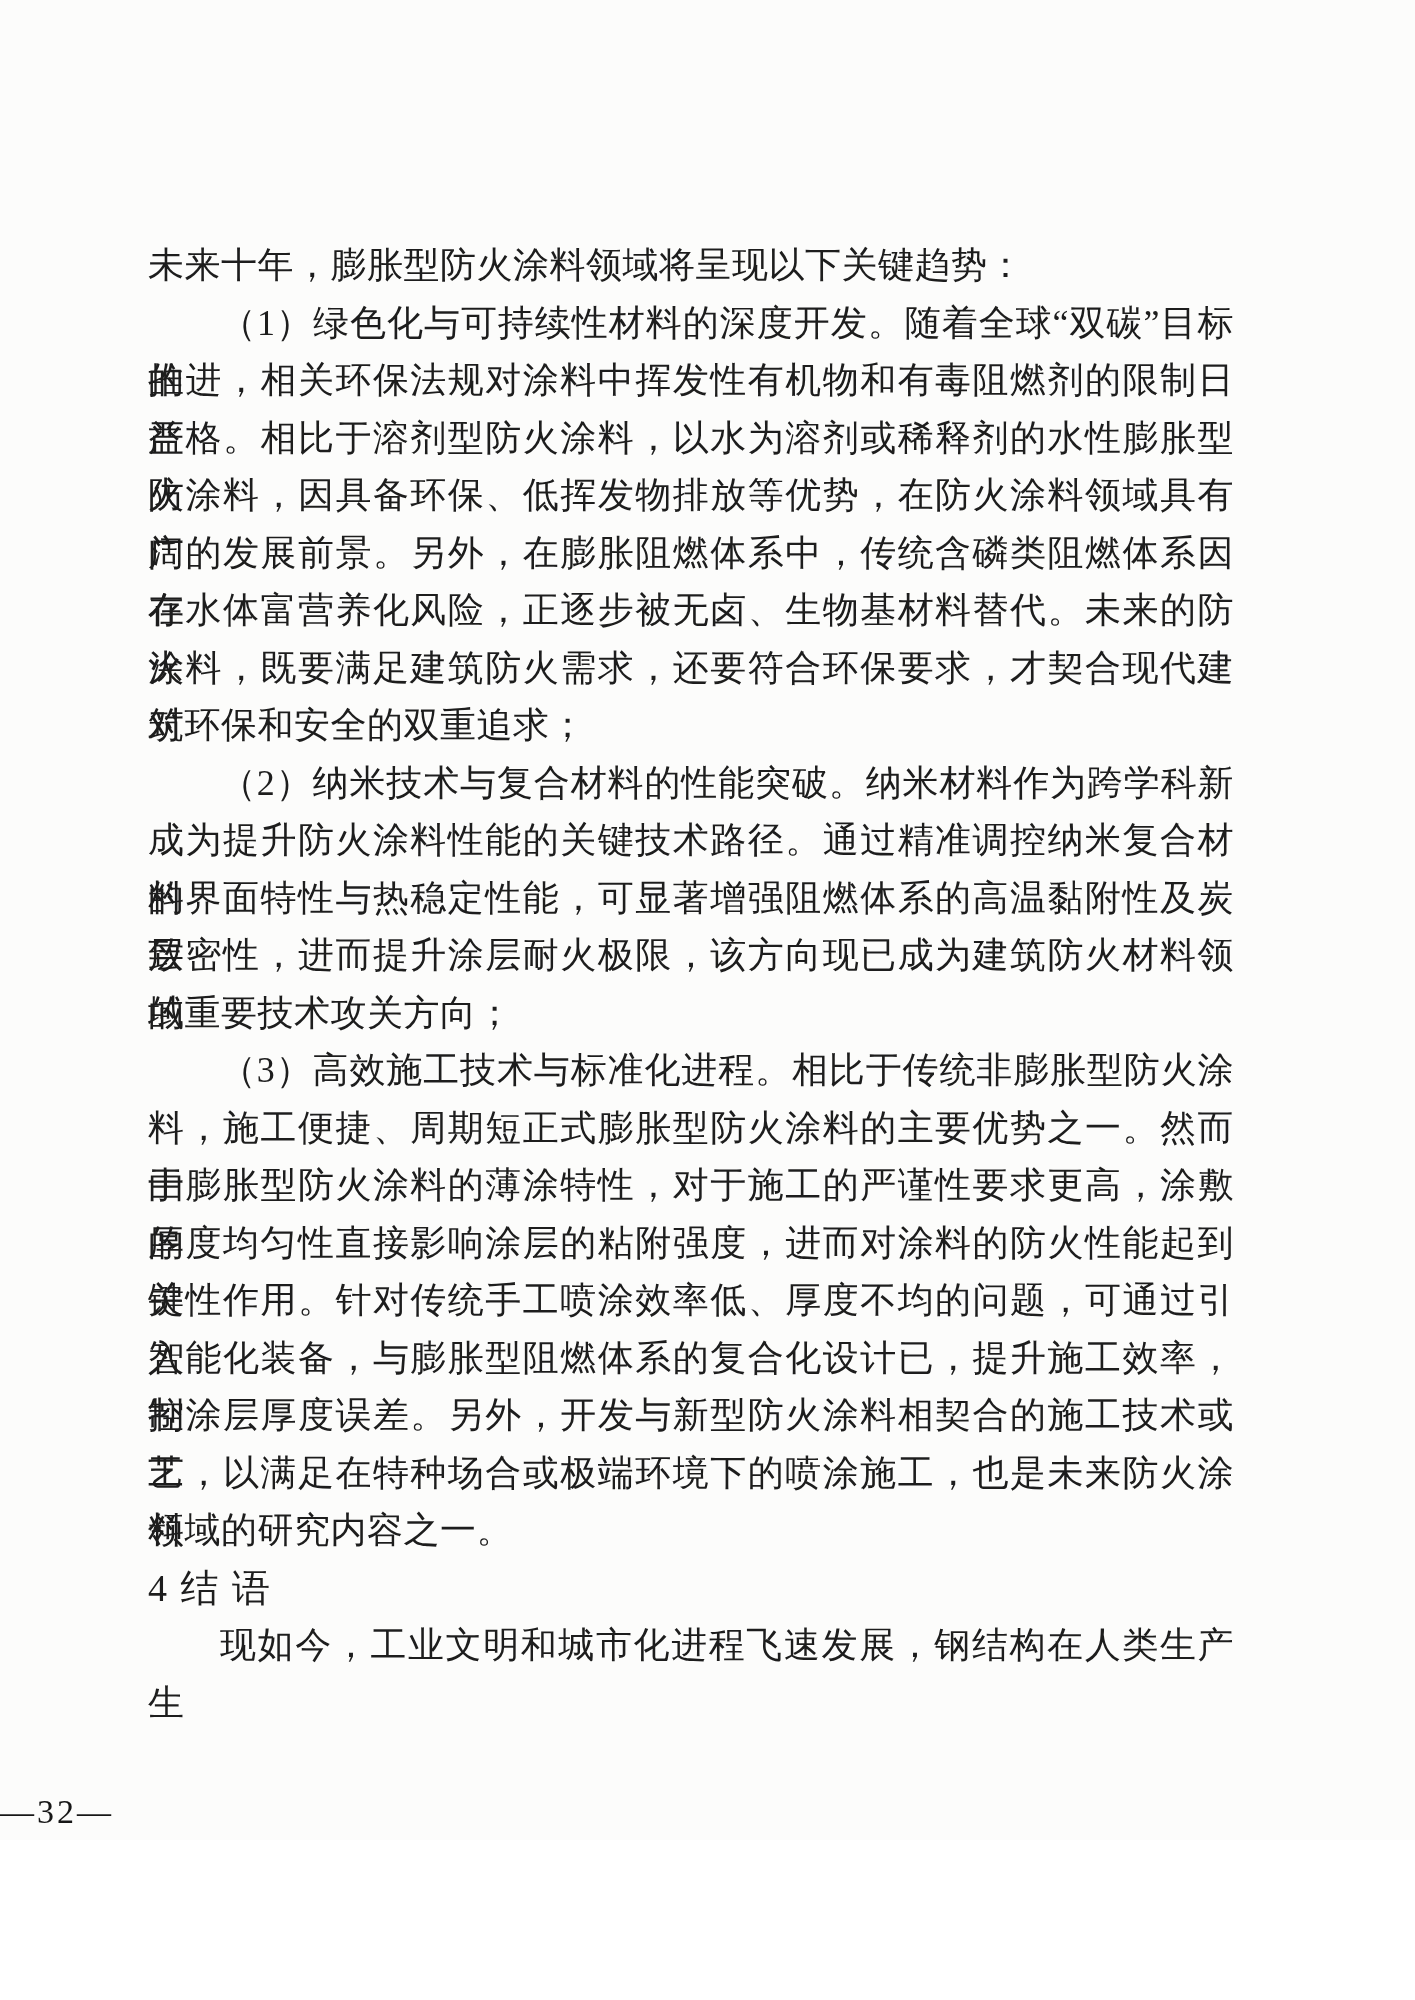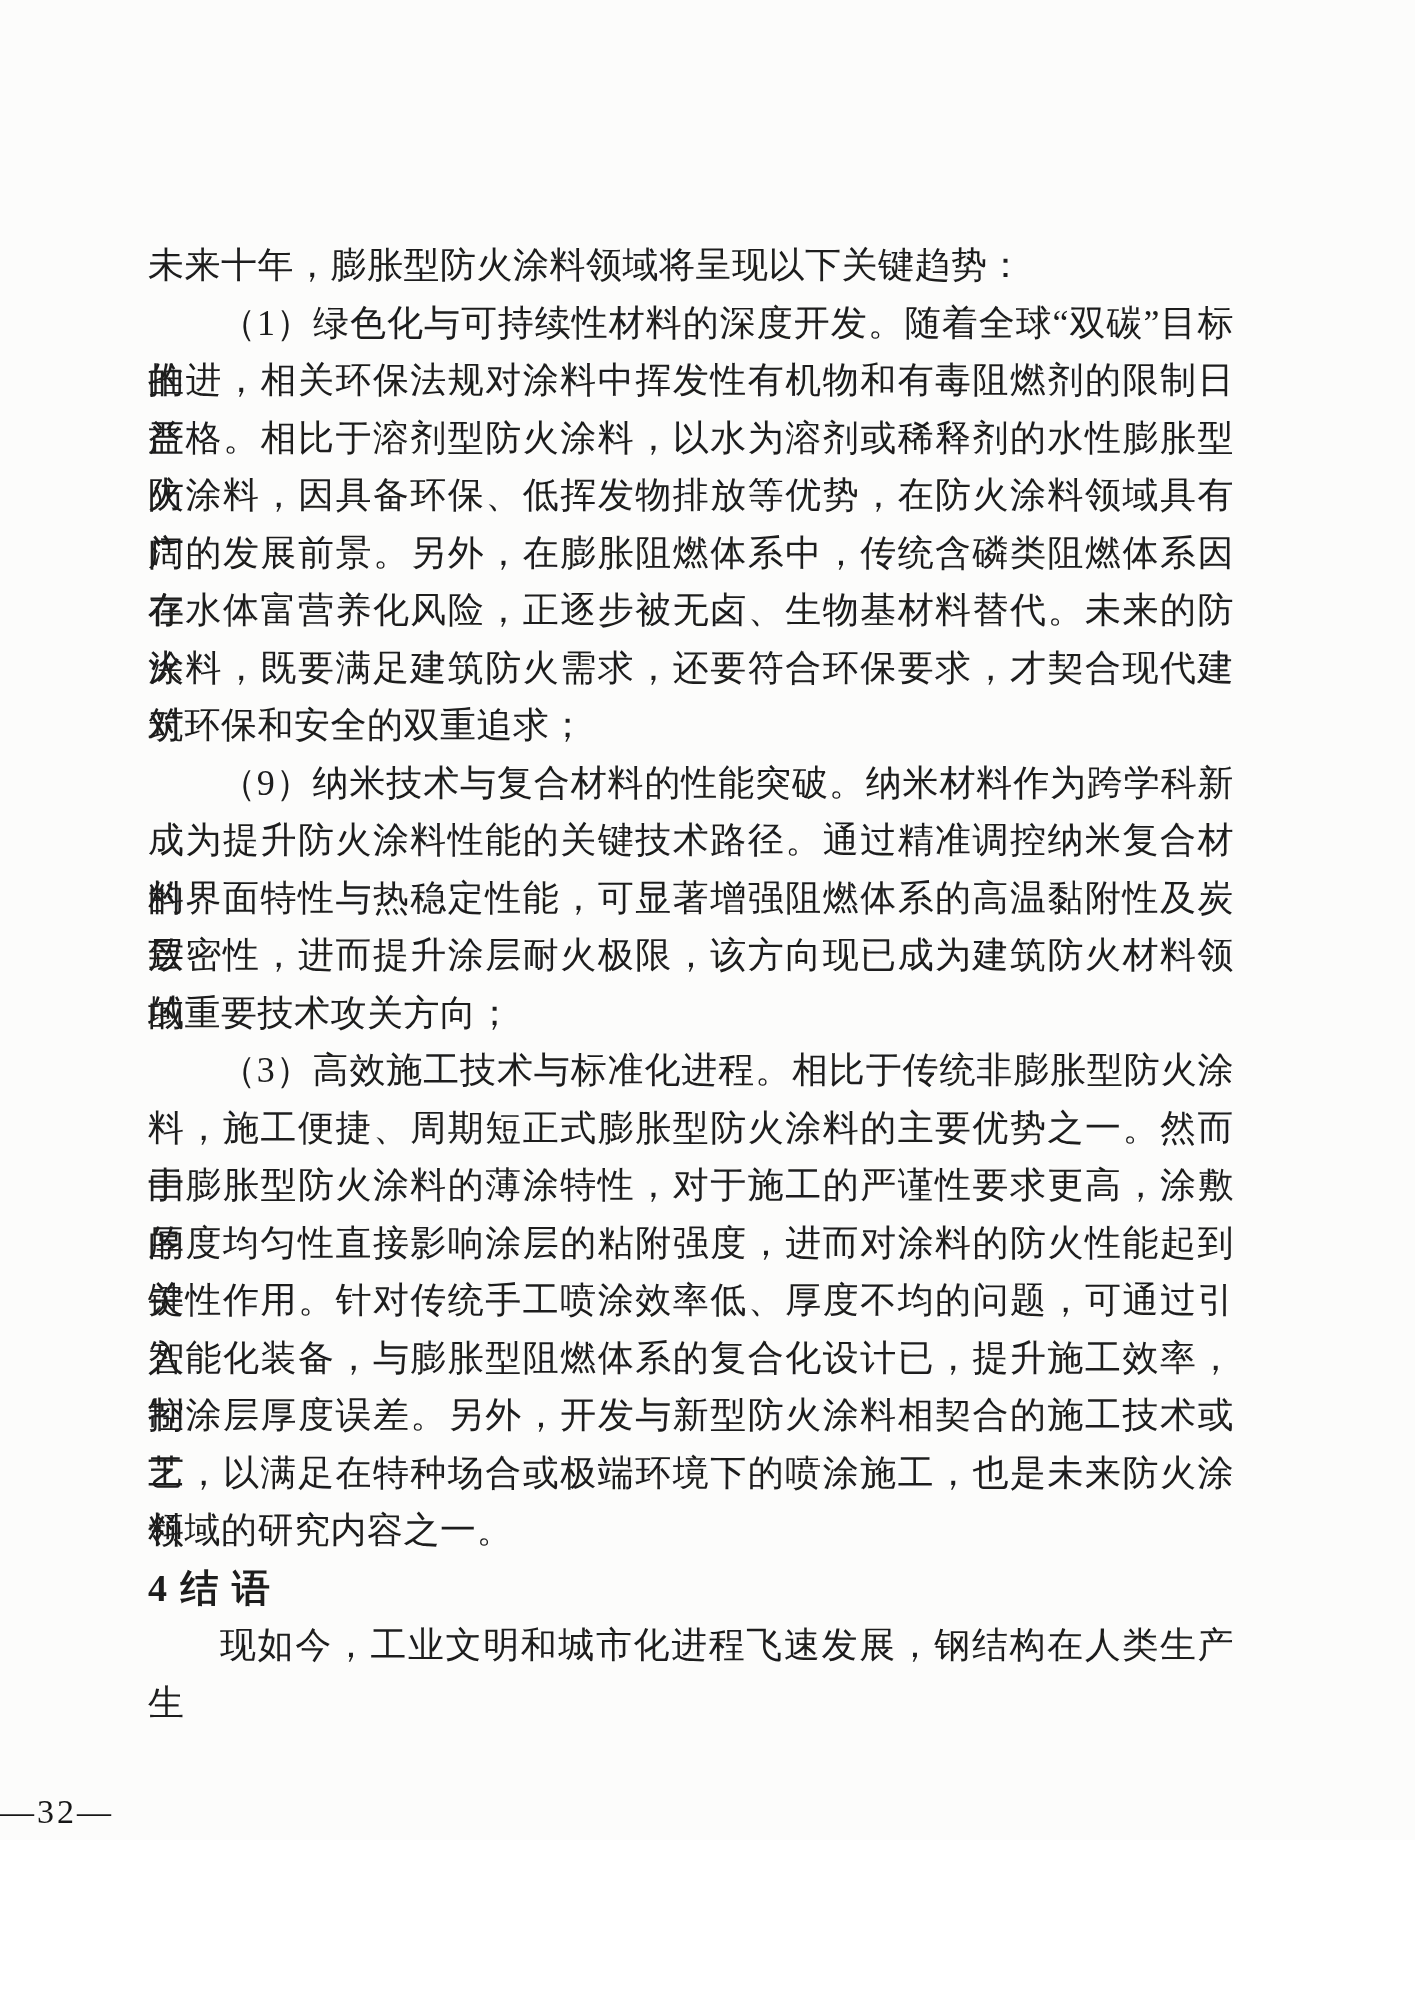--- a/index.html
+++ b/index.html
@@ -32,21 +32,21 @@
   .line.indent {
     text-indent: 72px;
   }
   .line.end {
     text-align: left;
     text-align-last: left;
   }
   .line.heading {
     text-align: left;
     text-align-last: left;
-    font-weight: bold;
+    font-weight: normal;
     font-size: 38px;
     letter-spacing: 2px;
   }
   .pagenum {
     position: absolute;
     left: 0;
     top: 1793px;
     width: 100%;
     text-align: left;
     font-size: 34px;
@@ -61,21 +61,21 @@
   <div class="textblock">
     <div class="line end">未来十年，膨胀型防火涂料领域将呈现以下关键趋势：</div>
     <div class="line indent">（1）绿色化与可持续性材料的深度开发。随着全球“双碳”目标的</div>
     <div class="line">推进，相关环保法规对涂料中挥发性有机物和有毒阻燃剂的限制日益</div>
     <div class="line">严格。相比于溶剂型防火涂料，以水为溶剂或稀释剂的水性膨胀型防</div>
     <div class="line">火涂料，因具备环保、低挥发物排放等优势，在防火涂料领域具有广</div>
     <div class="line">阔的发展前景。另外，在膨胀阻燃体系中，传统含磷类阻燃体系因存</div>
     <div class="line">在水体富营养化风险，正逐步被无卤、生物基材料替代。未来的防火</div>
     <div class="line">涂料，既要满足建筑防火需求，还要符合环保要求，才契合现代建筑</div>
     <div class="line end">对环保和安全的双重追求；</div>
-    <div class="line indent">（9）纳米技术与复合材料的性能突破。纳米材料作为跨学科新</div>
+    <div class="line indent">（2）纳米技术与复合材料的性能突破。纳米材料作为跨学科新</div>
     <div class="line">成为提升防火涂料性能的关键技术路径。通过精准调控纳米复合材料</div>
     <div class="line">的界面特性与热稳定性能，可显著增强阻燃体系的高温黏附性及炭层</div>
     <div class="line">致密性，进而提升涂层耐火极限，该方向现已成为建筑防火材料领域</div>
     <div class="line end">的重要技术攻关方向；</div>
     <div class="line indent">（3）高效施工技术与标准化进程。相比于传统非膨胀型防火涂</div>
     <div class="line">料，施工便捷、周期短正式膨胀型防火涂料的主要优势之一。然而由</div>
     <div class="line">于膨胀型防火涂料的薄涂特性，对于施工的严谨性要求更高，涂敷的</div>
     <div class="line">厚度均匀性直接影响涂层的粘附强度，进而对涂料的防火性能起到关</div>
     <div class="line">键性作用。针对传统手工喷涂效率低、厚度不均的问题，可通过引入</div>
     <div class="line">智能化装备，与膨胀型阻燃体系的复合化设计已，提升施工效率，控</div>

